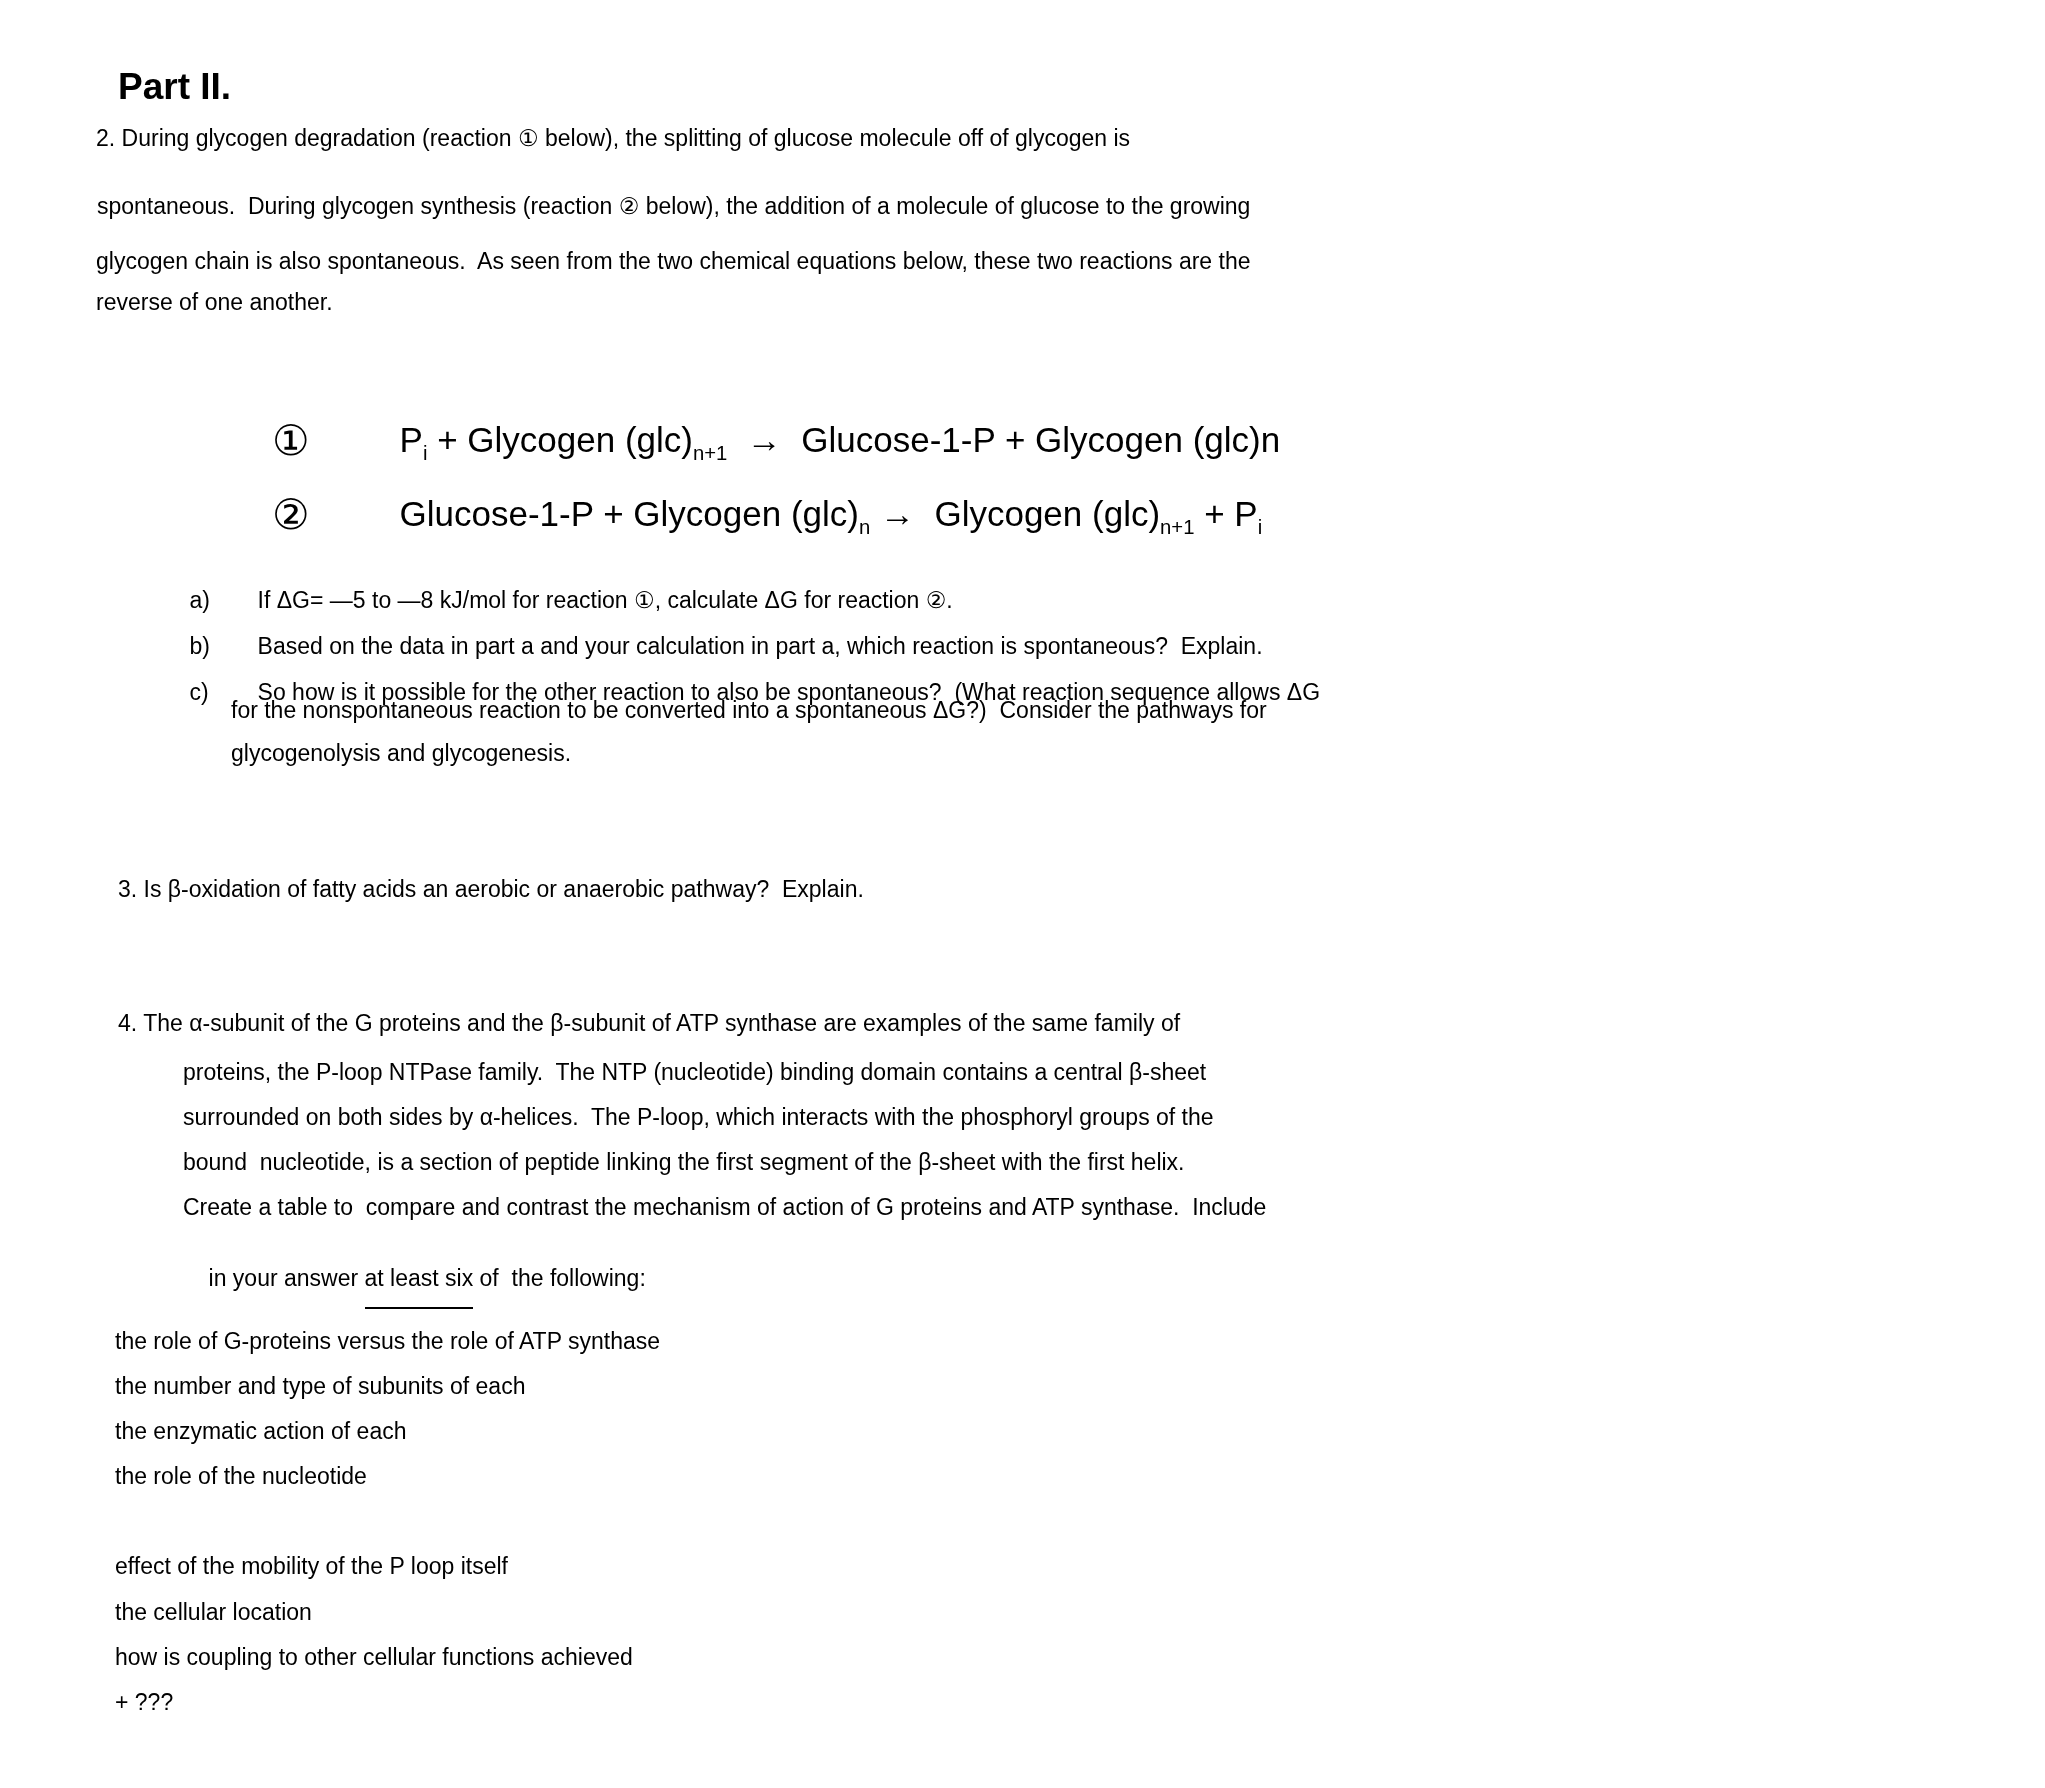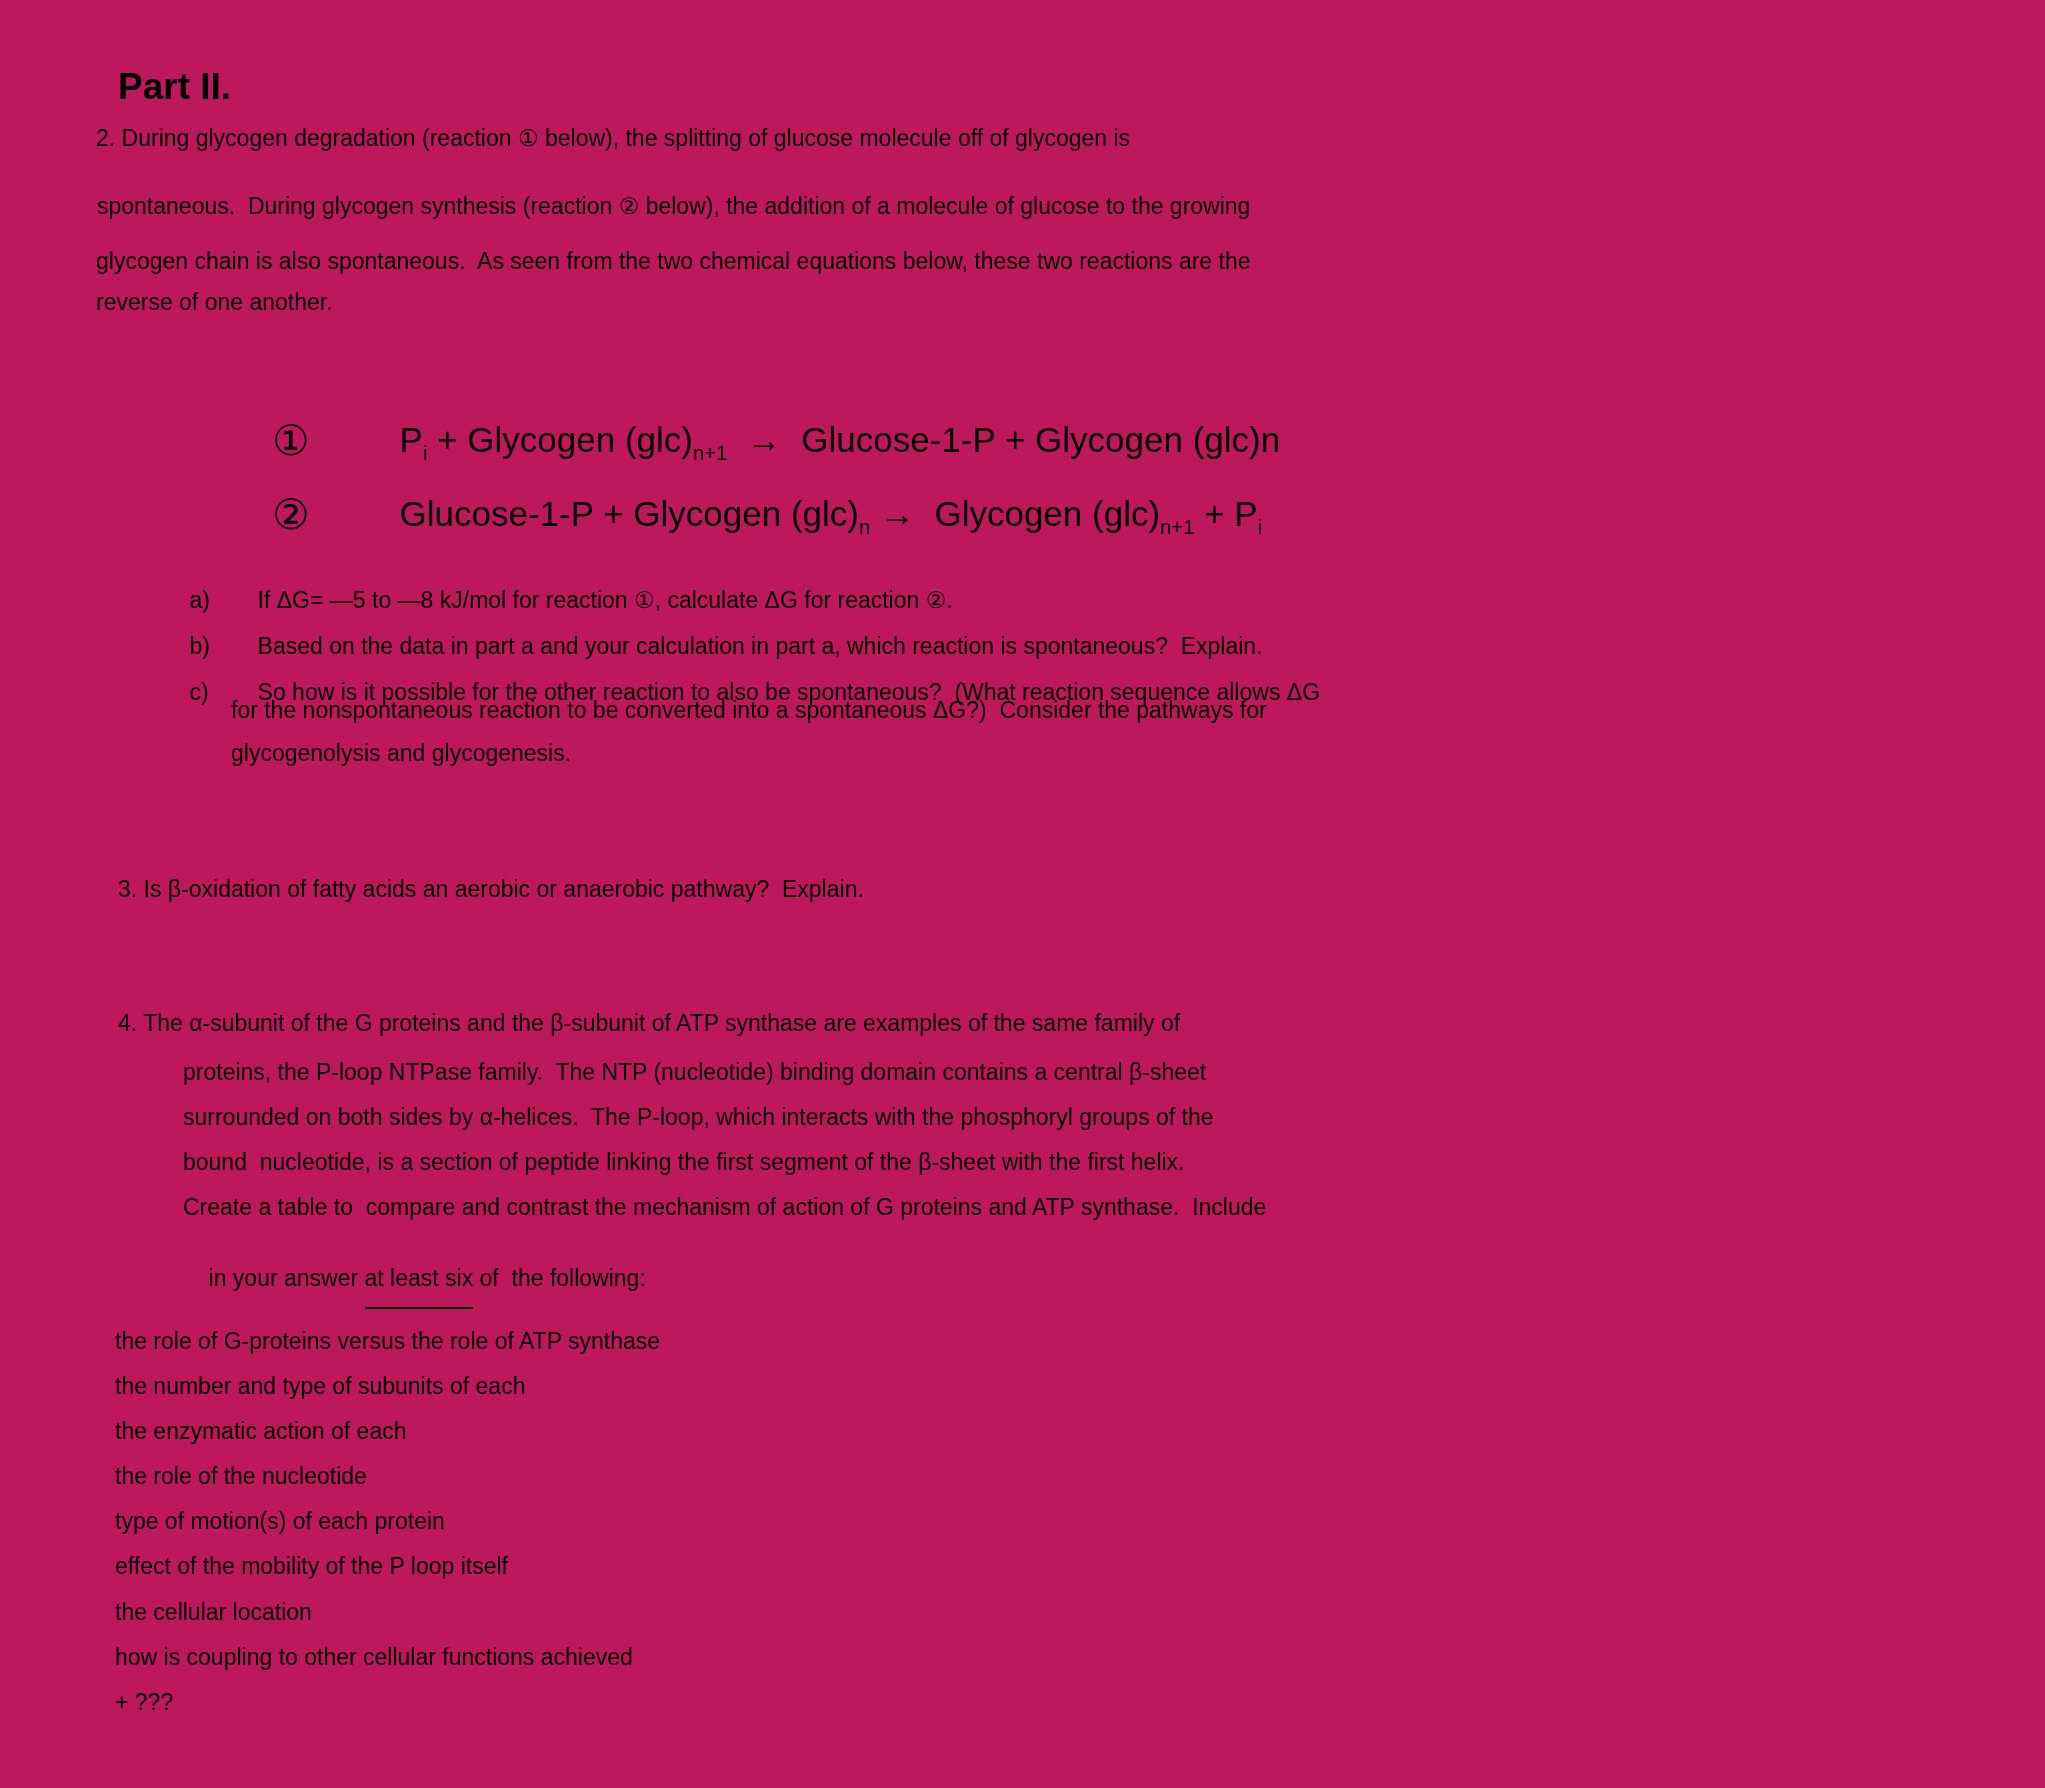--- a/index.html
+++ b/index.html
@@ -1,20 +1,20 @@
 <!DOCTYPE html>
 <html style="font-size:7px"><head>
 <meta charset="utf-8">
 <style>
   html,body{margin:0;padding:0;background:#e8e8e8;}
   .page{
     position:relative;
     width:2046px;
     height:1788px;
-    background:#be185d;
+    background:#ffffff;
     color:#000000;
     font-family:"Liberation Sans","DejaVu Sans",sans-serif;
     overflow:hidden;
   }
   .t{
     position:absolute;
     font-size:23px;
     white-space:pre;
     color:#000;
   }
@@ -70,20 +70,19 @@
   <div class="t" style="left:183px;top:1149px">bound  nucleotide, is a section of peptide linking the first segment of the β-sheet with the first helix.</div>
   <div class="t" style="left:183px;top:1194px">Create a table to  compare and contrast the mechanism of action of G proteins and ATP synthase.  Include</div>
   <div class="t" style="left:183px;top:1238px">
     <span>in your answer </span><span class="ul">at least six</span><span> of  the following:</span>
   </div>
 
   <div class="t" style="left:115px;top:1373px">the number and type of subunits of each</div>
   <div class="t" style="left:115px;top:1328px">the role of G-proteins versus the role of ATP synthase</div>
   <div class="t" style="left:115px;top:1418px">the enzymatic action of each</div>
   <div class="t" style="left:115px;top:1463px">the role of the nucleotide</div>
-  <div class="t" style="left:115px;top:1508px">type of motion(s) of each protein</div>
   <div class="t" style="left:115px;top:1553px">effect of the mobility of the P loop itself</div>
   <div class="t" style="left:115px;top:1599px">the cellular location</div>
   <div class="t" style="left:115px;top:1644px">how is coupling to other cellular functions achieved</div>
   <div class="t" style="left:115px;top:1689px">+ ???</div>
 
 </div>
 
 
 </body></html>

